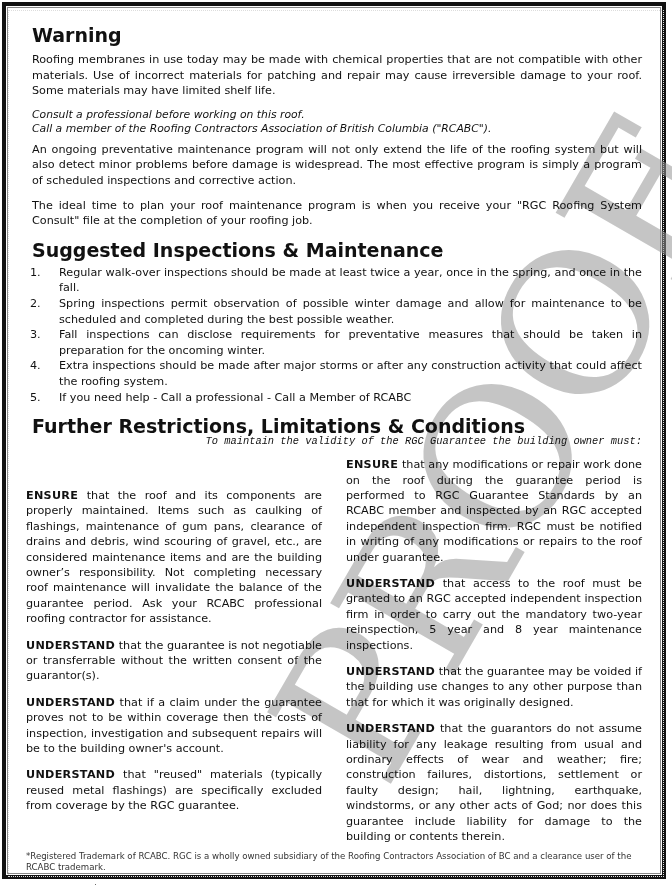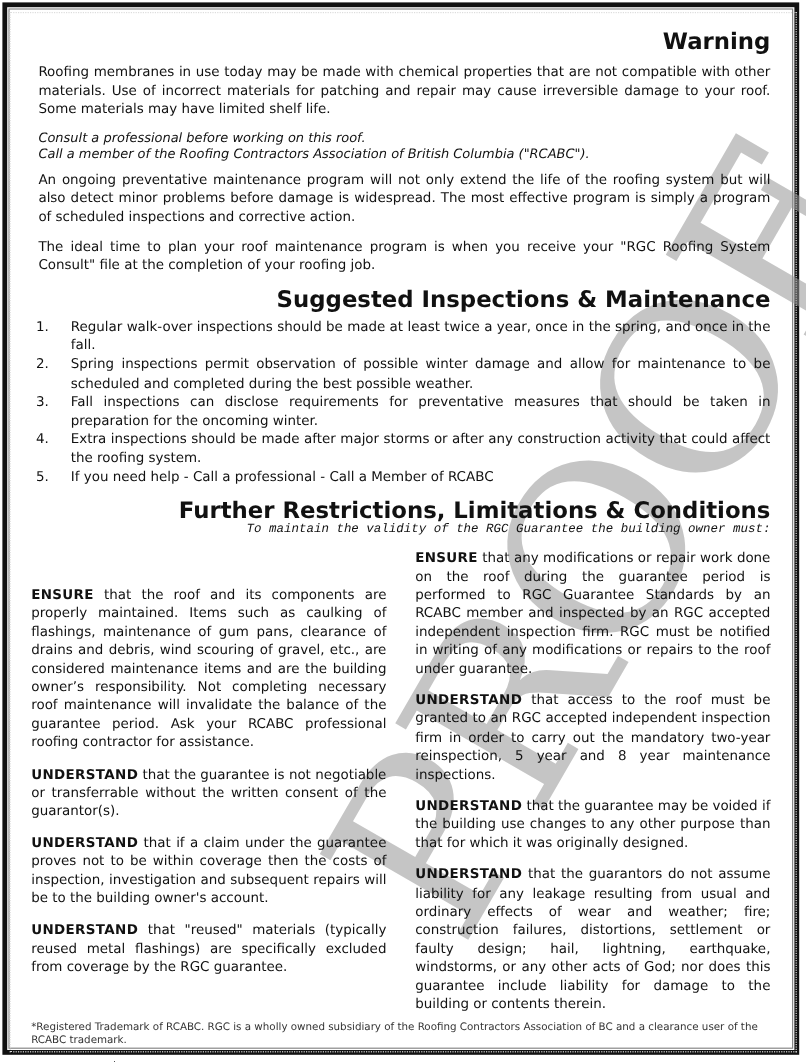--- a/index.html
+++ b/index.html
@@ -55,21 +55,21 @@
       line-height: 1;
     }
     .body-layer {
       position: relative;
       z-index: 2;
     }
     h1 {
       margin: 0;
       font-size: 19px;
       font-weight: bold;
-      text-align: right;
+      text-align: left;
       line-height: 30px;
     }
     p {
       margin: 0;
       font-size: 11.2px;
       line-height: 15.6px;
       text-align: justify;
     }
     .gap { height: 9px; }
     .italic-center {

